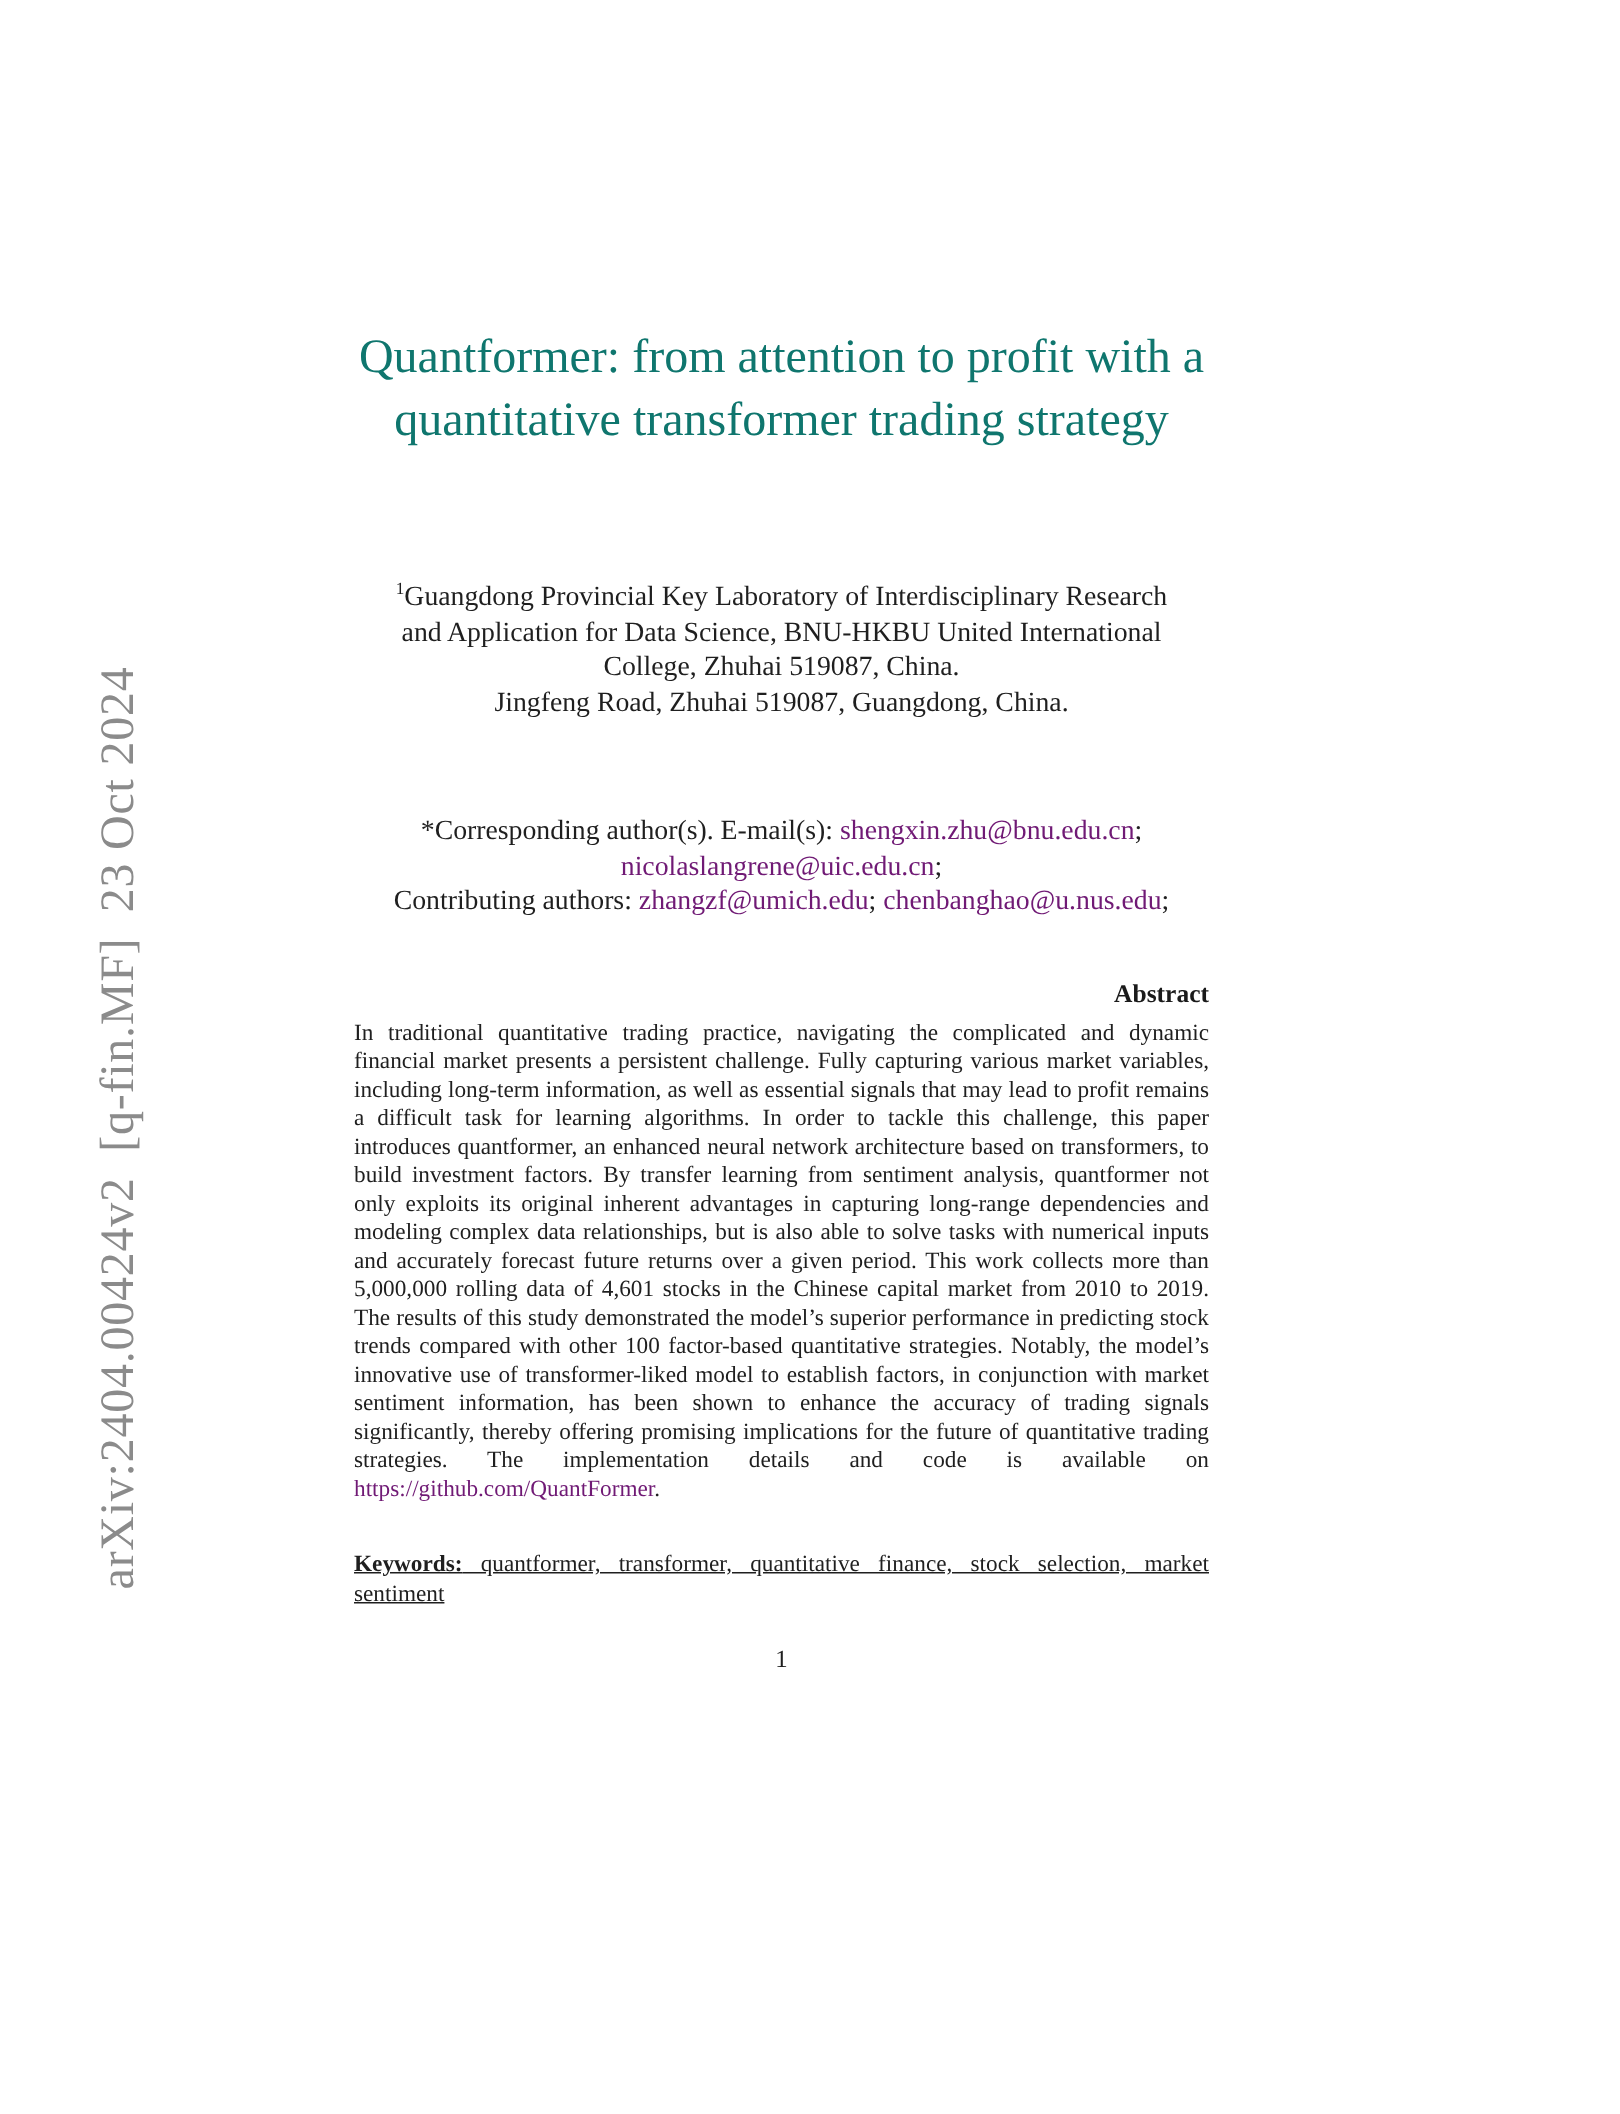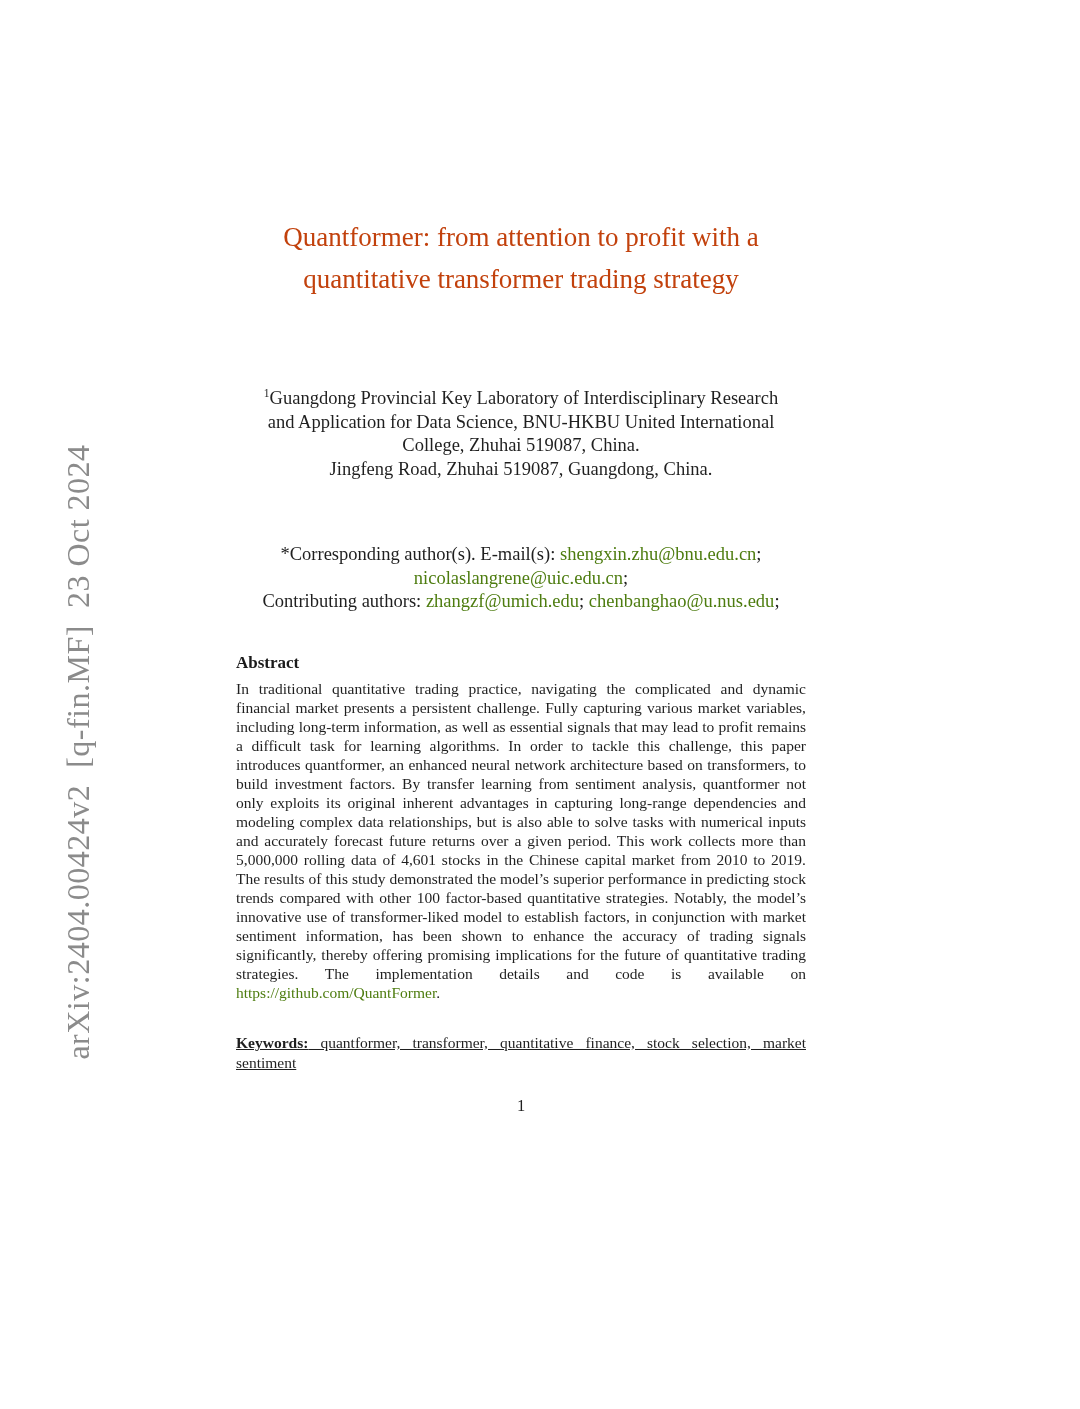--- a/index.html
+++ b/index.html
@@ -22,24 +22,24 @@
     letter-spacing: 0.5px;
     color: #8b8b8b;
   }
   .col {
     position: absolute;
     left: 236px;
     width: 570px;
   }
   .title {
     top: 216px;
-    font-size: 27px;
+    font-size: 32px;
     line-height: 42px;
     text-align: center;
-    color: #c2410c;
+    color: #0f766e;
     font-weight: normal;
   }
   .authors {
     top: 326px;
     font-size: 20px;
     line-height: 27.5px;
     text-align: center;
   }
   .affils {
     top: 387px;
@@ -50,21 +50,21 @@
   .corr {
     top: 543px;
     font-size: 18.5px;
     line-height: 23.5px;
     text-align: center;
   }
   .abs-head {
     top: 653px;
     font-size: 17px;
     font-weight: bold;
-    text-align: left;
+    text-align: right;
     color: #1a1a1a;
   }
   .abs-body {
     top: 679px;
     font-size: 15.5px;
     line-height: 19px;
     text-align: justify;
     margin: 0;
   }
   .keywords {
@@ -79,21 +79,21 @@
     top: 1096px;
     font-size: 16.5px;
     text-align: center;
   }
   sup {
     font-size: 62%;
     line-height: 0;
     vertical-align: super;
   }
   a.link {
-    color: #4d7c0f;
+    color: #701a75;
     text-decoration: none;
     cursor: pointer;
   }
   a.link.it { }
   b.kw { font-weight: bold; }
 </style>
 </head>
 <body>
 
 <div class="page">

